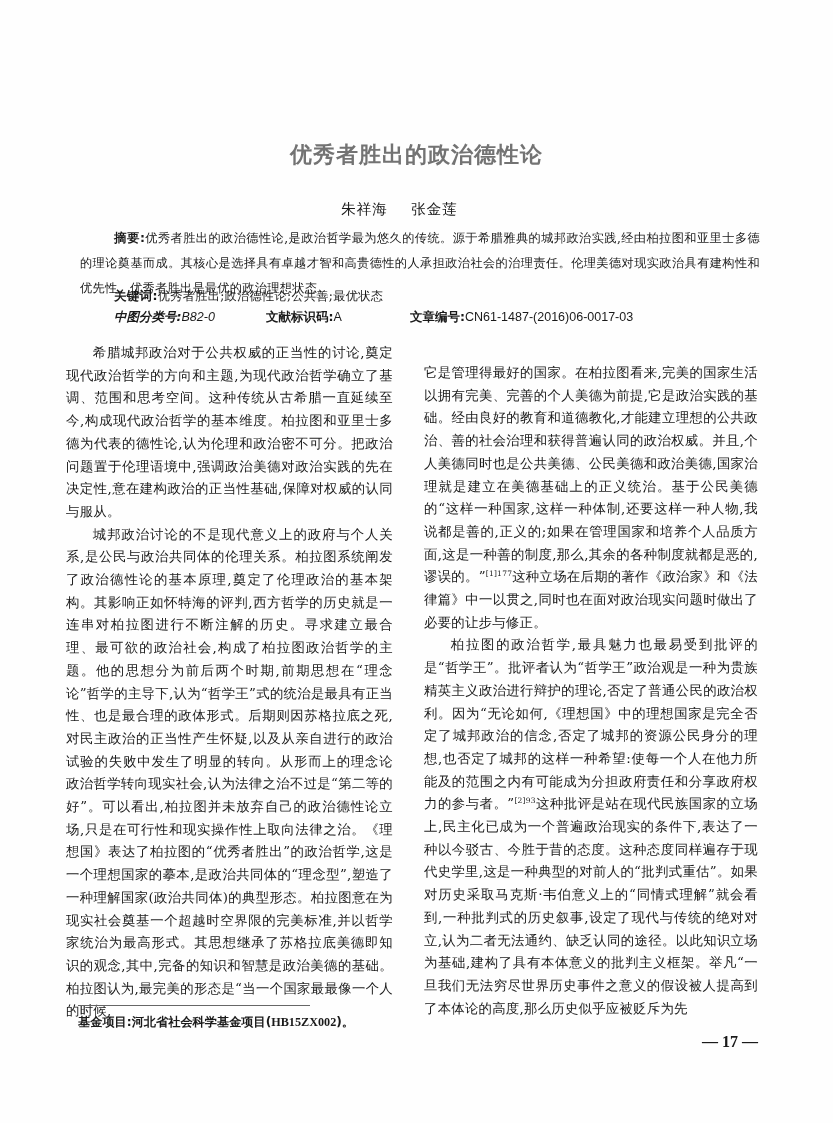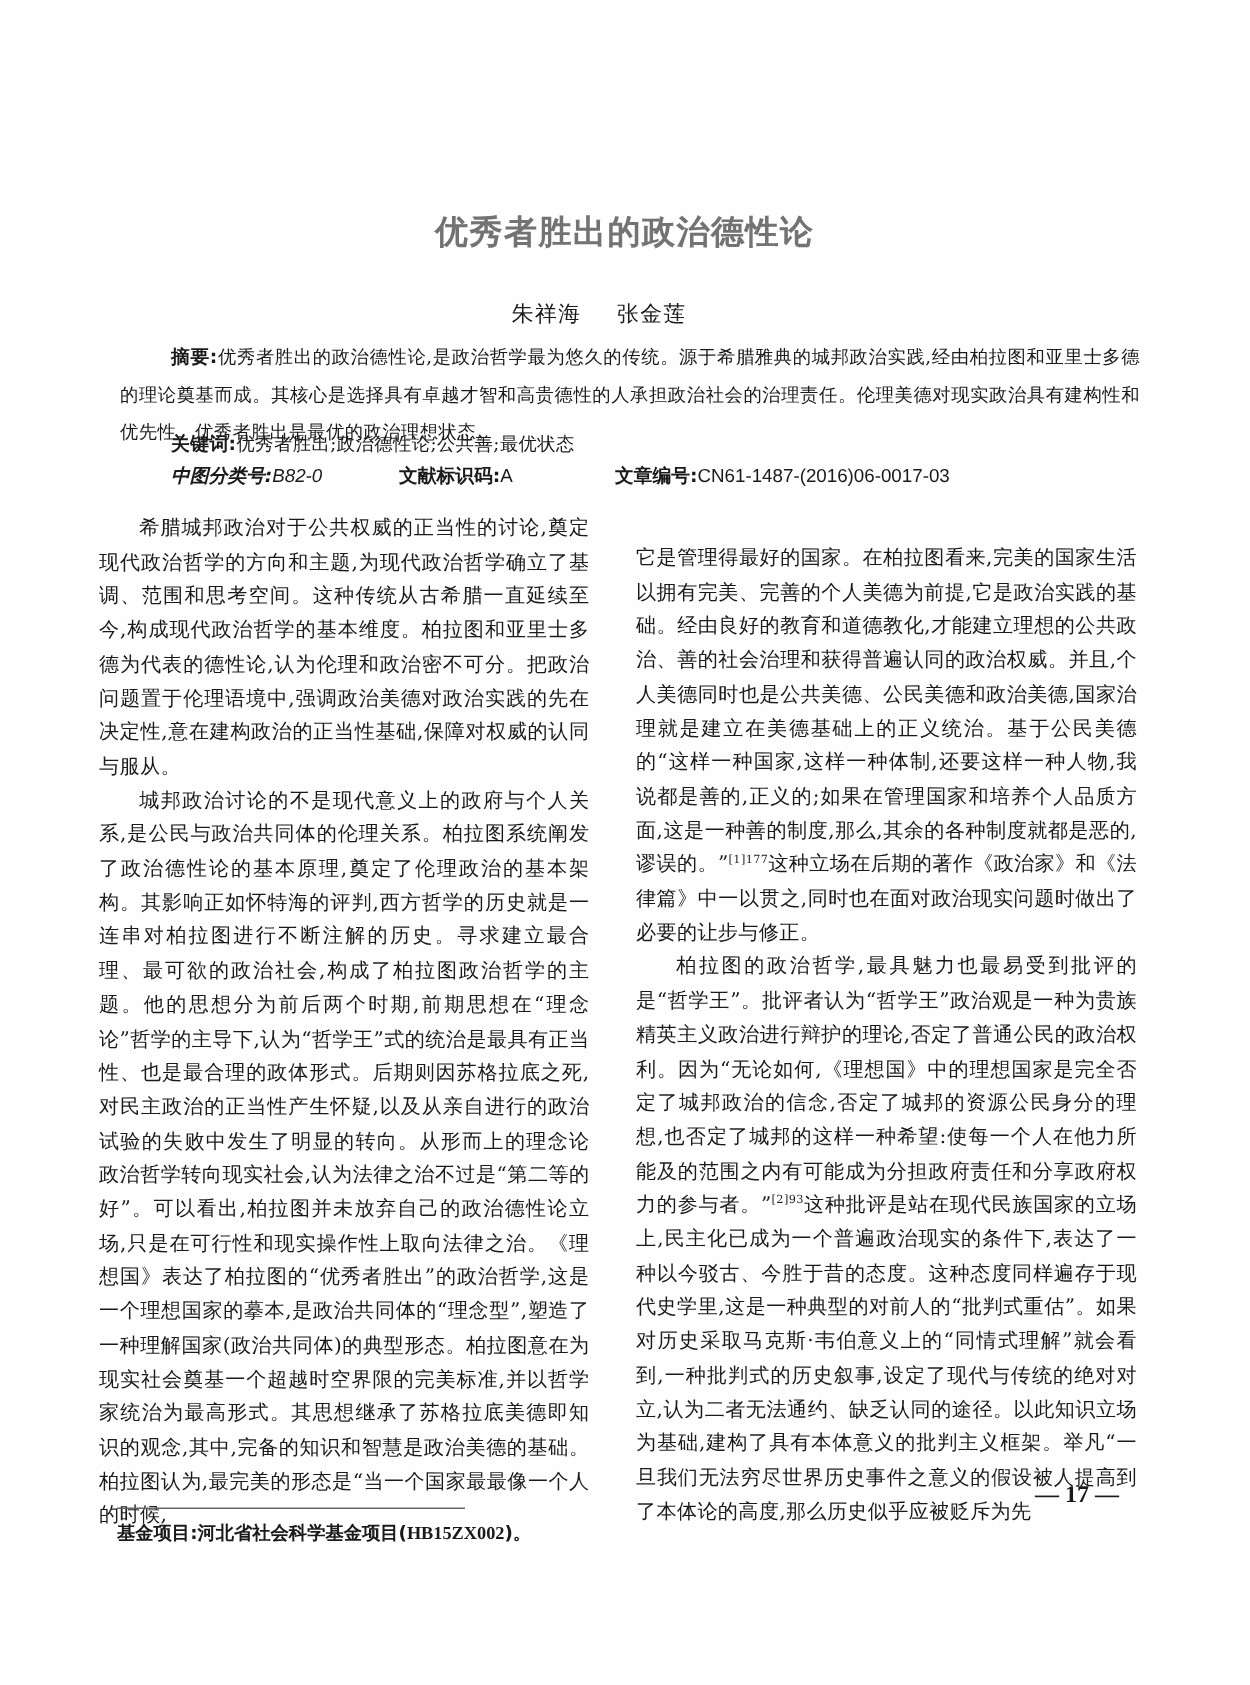--- a/index.html
+++ b/index.html
@@ -55,22 +55,22 @@
   .fn-rule {
     position: absolute; top: 1005px; left: 78px; width: 232px; height: 0;
     border-top: 1px solid #666;
   }
   .footnote {
     position: absolute; top: 1014px; left: 78px; font-size: 12.2px;
     font-family: "DejaVu Sans", "Liberation Sans", sans-serif; font-weight: bold;
   }
   .footnote .code { font-family: "Liberation Serif", serif; font-weight: bold; }
   .pageno {
-    position: absolute; top: 988px; left: 690px; width: 80px;
-    font-size: 16px; font-weight: bold;
+    position: absolute; top: 1033px; left: 690px; width: 80px;
+    text-align: center; font-size: 16px; font-weight: bold;
     font-family: "Liberation Serif", serif;
   }
 </style>
 </head>
 <body>
 
 <div class="title">优秀者胜出的政治德性论</div>
 
 <div class="authors">
   <span>朱祥海</span>

